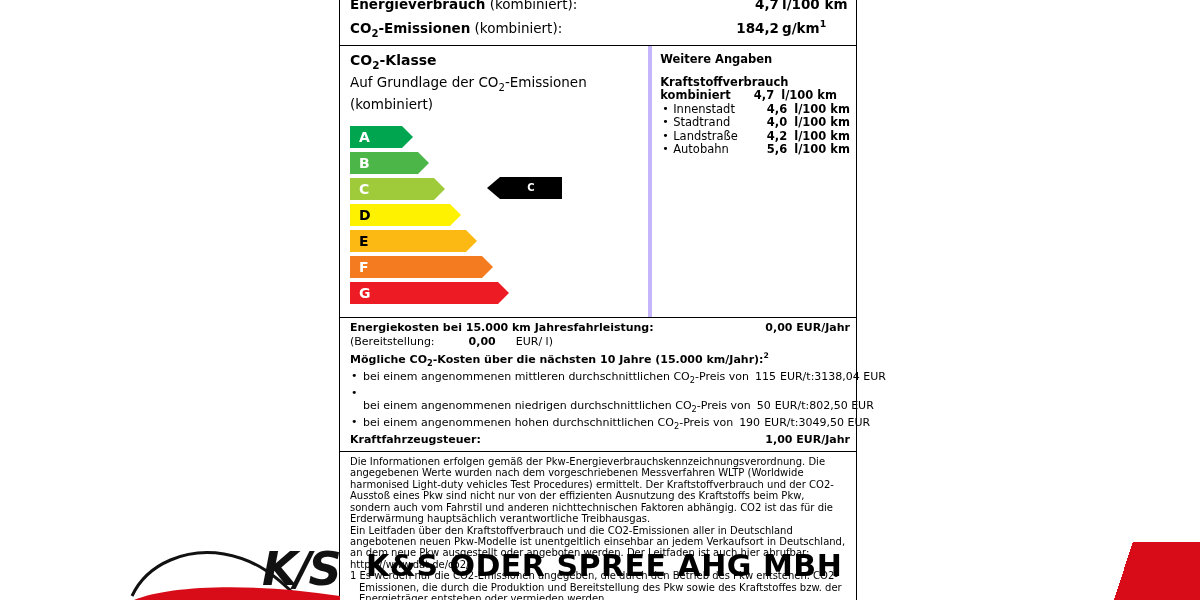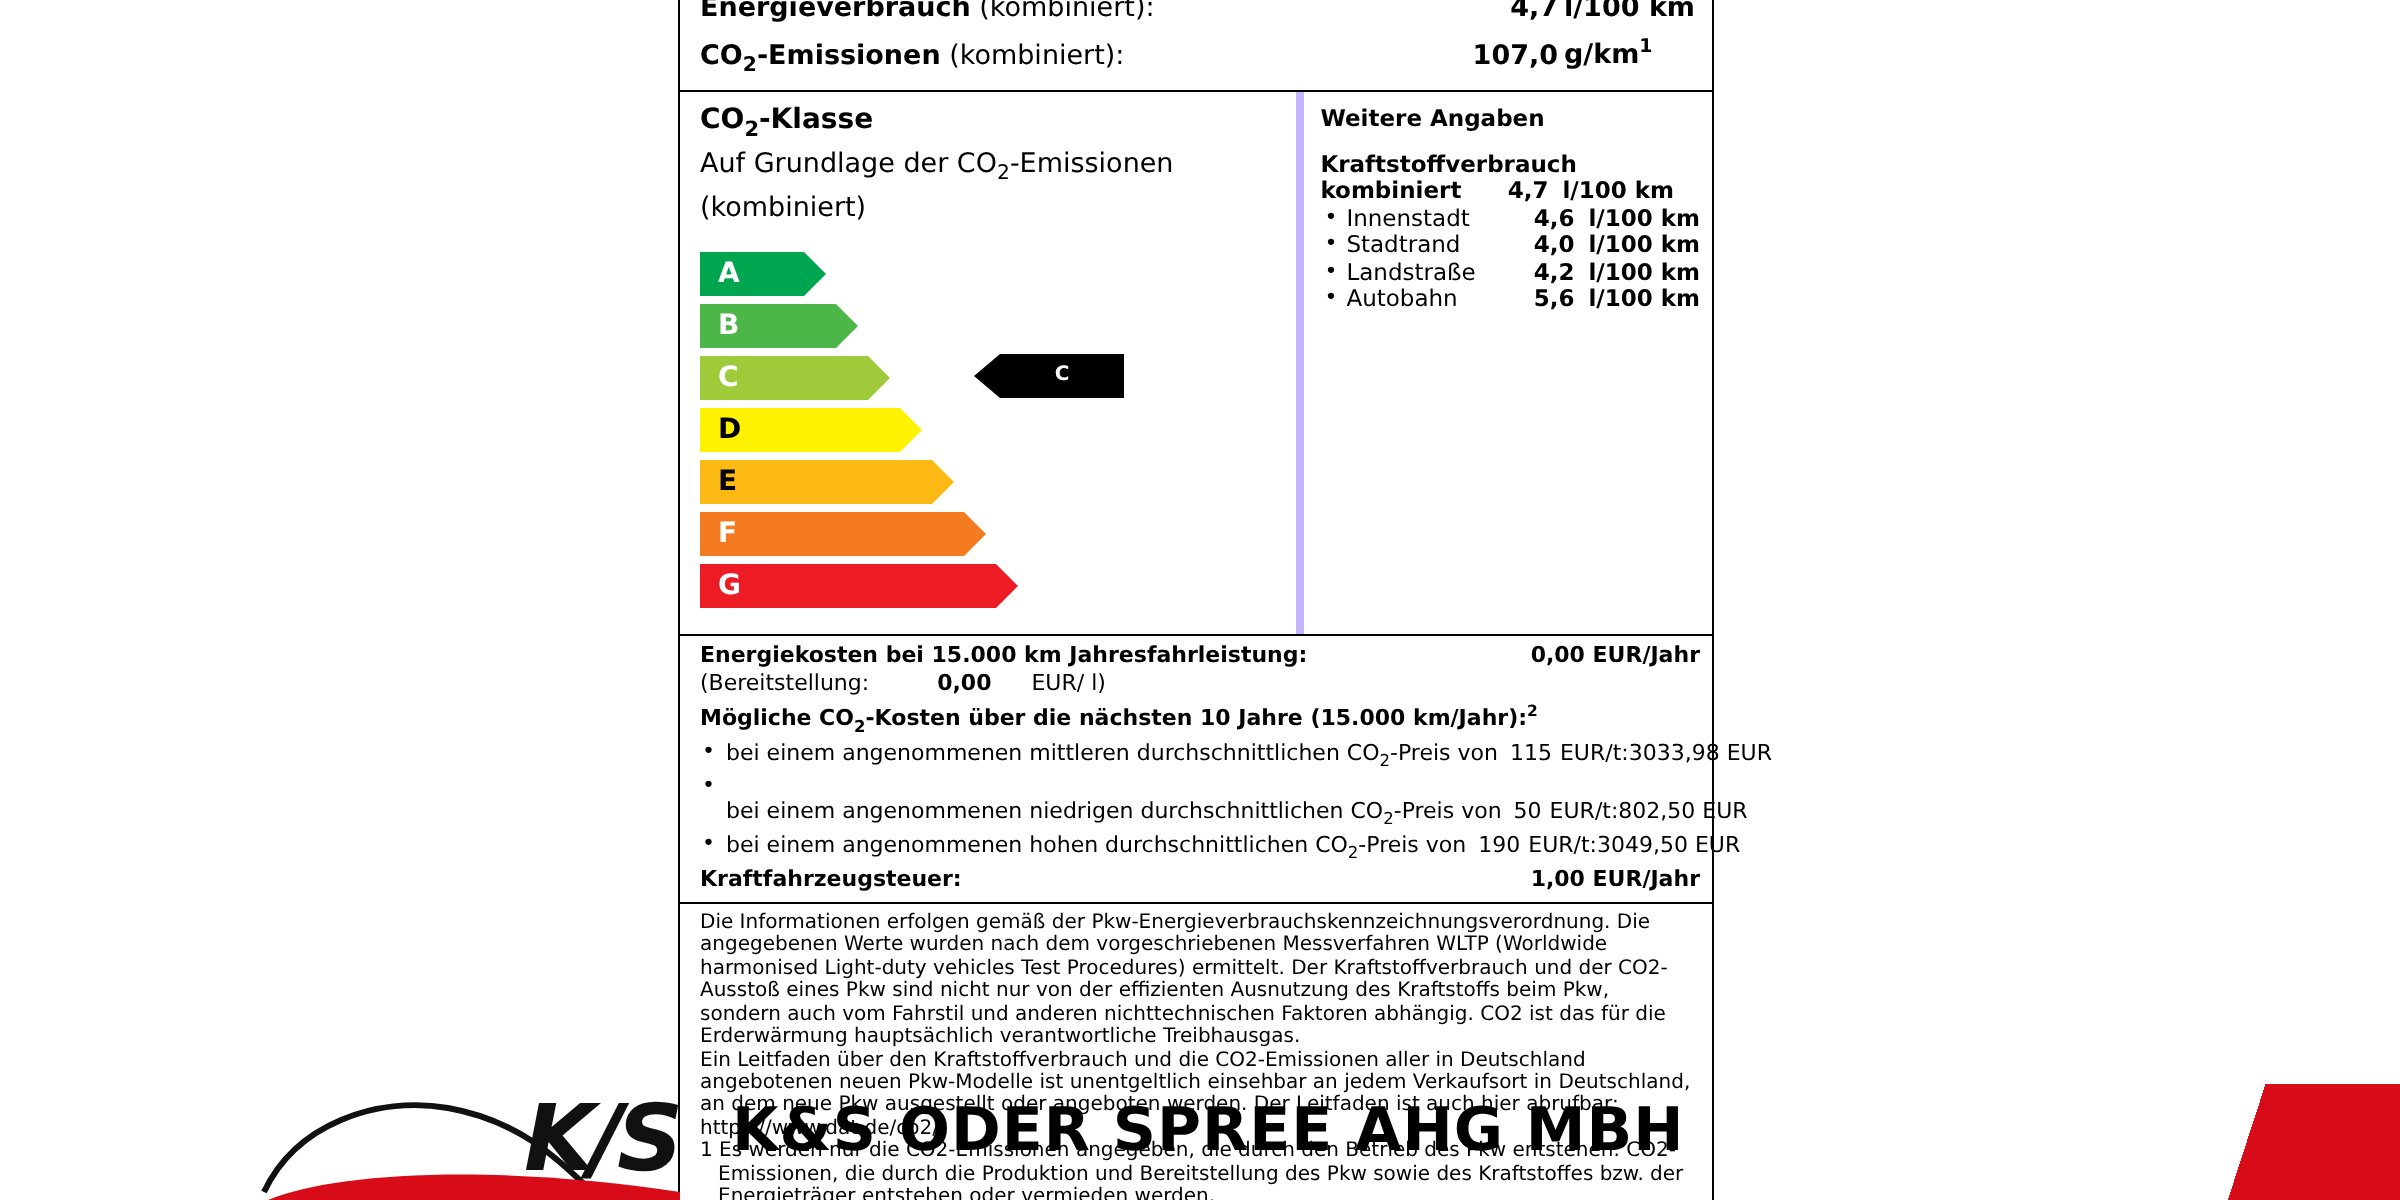--- a/index.html
+++ b/index.html
@@ -284,21 +284,21 @@
     <div class="top-block">
       <div class="kv-row">
         <div class="k"><span>Energieverbrauch</span><span class="reg"> (kombiniert):</span></div>
         <div class="spacer"></div>
         <div class="v">4,7</div>
         <div class="u">l/100 km</div>
       </div>
       <div class="kv-row">
         <div class="k">CO<sub>2</sub>-Emissionen<span class="reg"> (kombiniert):</span></div>
         <div class="spacer"></div>
-        <div class="v">107,0</div>
+        <div class="v">184,2</div>
         <div class="u"><span>g/km</span><sup>1</sup></div>
       </div>
     </div>
 
     <div class="class-block">
       <div class="class-left">
         <div class="class-title">CO<sub>2</sub>-Klasse</div>
         <div class="class-sub">Auf Grundlage der CO<sub>2</sub>-Emissionen (kombiniert)</div>
 
         <div class="bars">
@@ -390,21 +390,21 @@
       <div class="cost-line b">
         <div class="txt">Mögliche CO<sub>2</sub>-Kosten über die nächsten 10 Jahre (15.000 km/Jahr):<sup>2</sup></div>
         <div class="flex"></div>
       </div>
 
       <div class="cost-line bullet-line">
         <div class="txt">bei einem angenommenen mittleren durchschnittlichen CO<sub>2</sub>-Preis von</div>
         <div class="txt" style="padding-left:6px;">115</div>
         <div class="txt" style="padding-left:4px;">EUR/t:</div>
         <div class="flex"></div>
-        <div class="amt">3033,98 EUR</div>
+        <div class="amt">3138,04 EUR</div>
       </div>
 
       <div class="cost-line bullet-line">
         <div class="txt">bei einem angenommenen niedrigen durchschnittlichen CO<sub>2</sub>-Preis von</div>
         <div class="txt" style="padding-left:6px;margin-top:12px;">50</div>
         <div class="txt" style="padding-left:4px;">EUR/t:</div>
         <div class="flex"></div>
         <div class="amt">802,50 EUR</div>
       </div>
 

